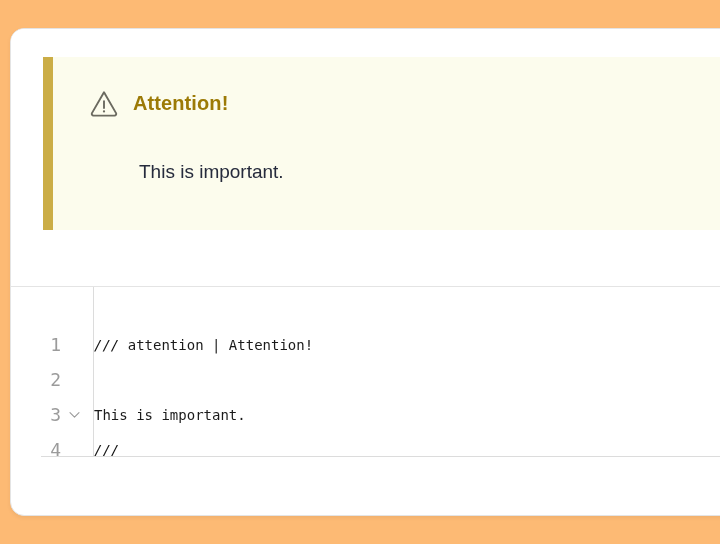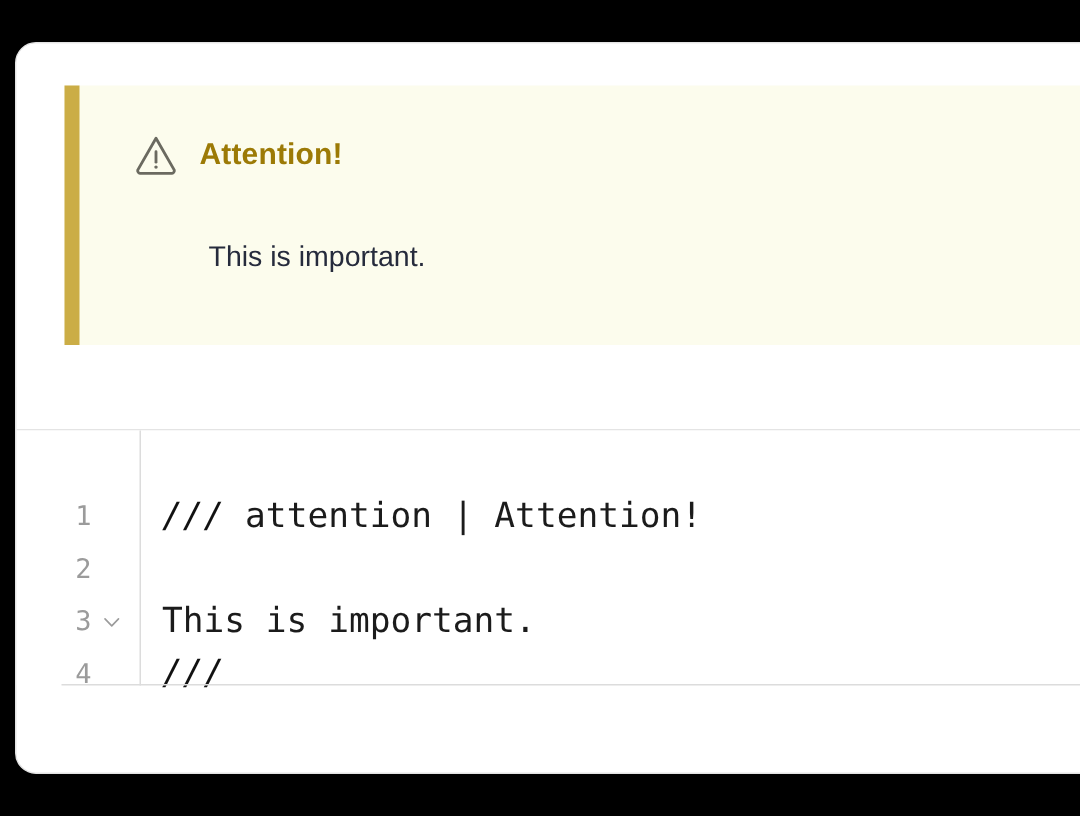--- a/index.html
+++ b/index.html
@@ -9,21 +9,21 @@
     width: 720px;
     height: 544px;
     overflow: hidden;
     font-family: "Liberation Sans", sans-serif;
   }
 
   #root {
     position: relative;
     width: 720px;
     height: 544px;
-    background: #000000;
+    background: #fdba74;
   }
 
   
   .preview-card {
     position: absolute;
     left: 10px;
     top: 28px;
     width: 760px;            
     height: 488px;
     background: #ffffff;
@@ -168,24 +168,24 @@
     position: absolute;
     left: 82px;
     top: 0;
     bottom: 0;
     width: 1px;
     background: #dcdcdc;
   }
 
   .code-text {
     font-family: "DejaVu Sans Mono", monospace;
-    font-size: 23px;
+    font-size: 14px;
     color: #1b1b1b;
     white-space: pre;
-    margin-left: 25px;
+    margin-left: 11px;
     line-height: 1;
   }
 
   .tok-delim {
     font-style: italic;
     color: #111111;
   }
   .tok-plain { color: #1b1b1b; }
 </style>
 </head>

